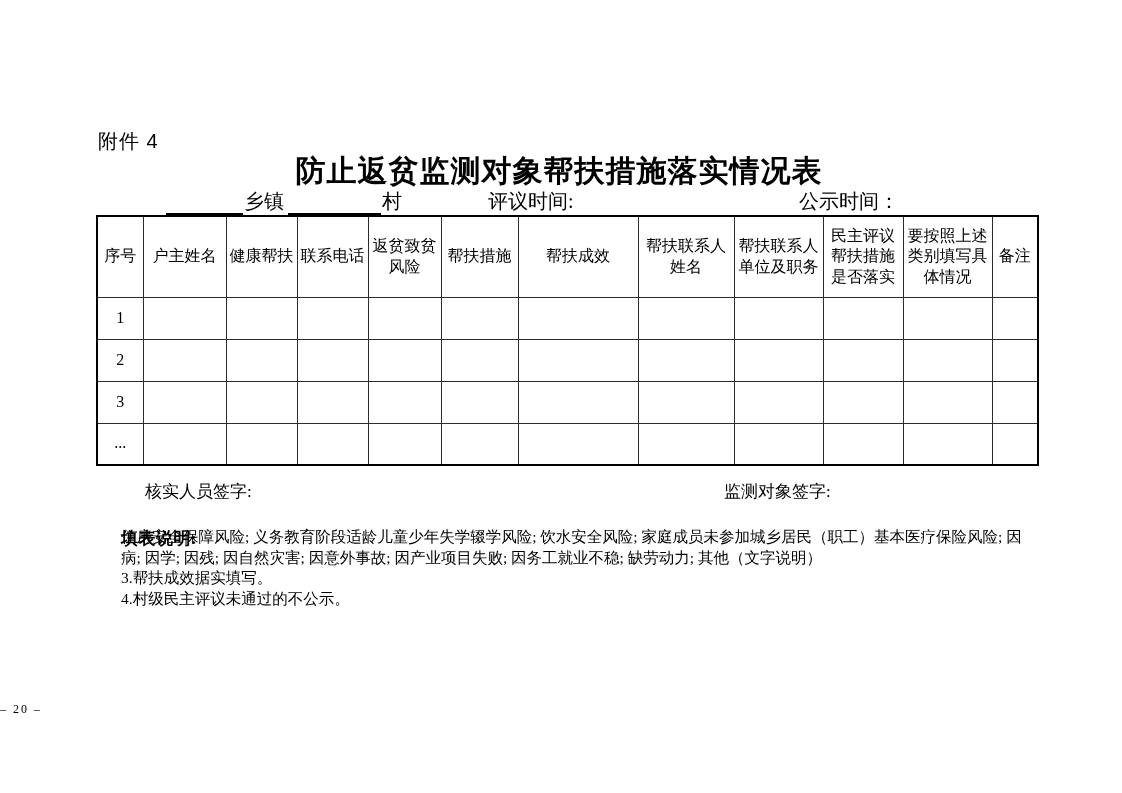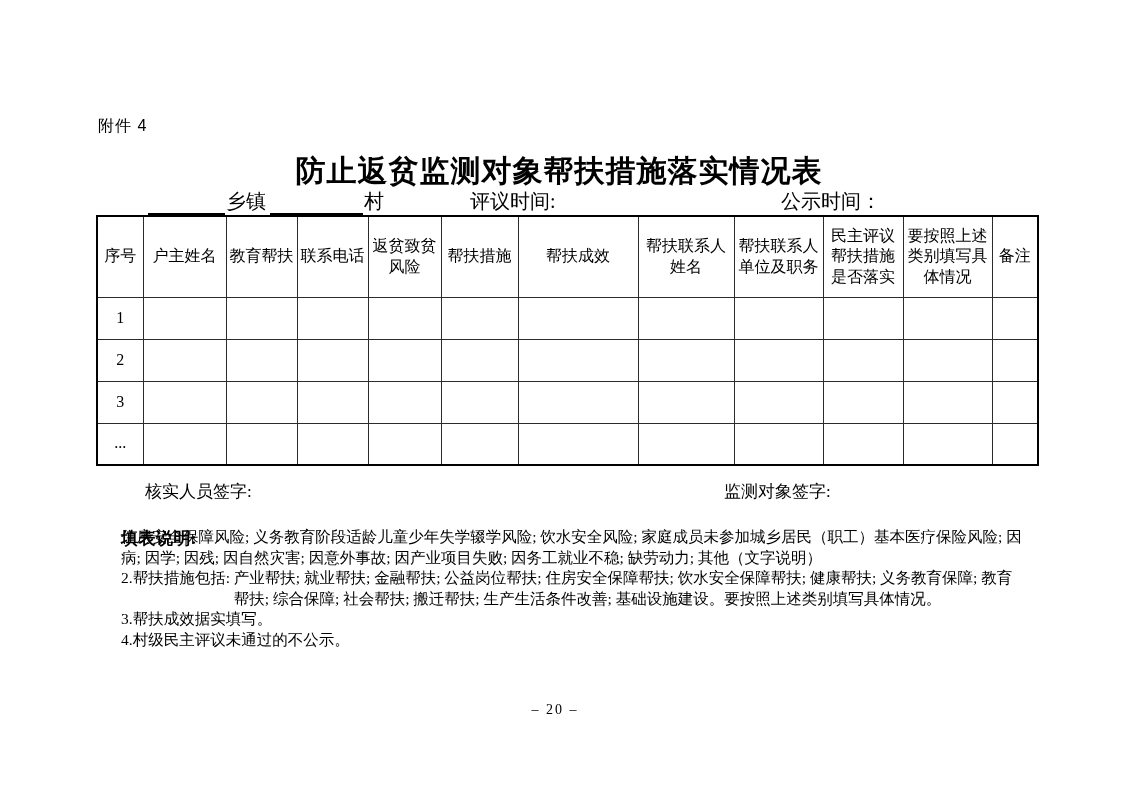--- a/index.html
+++ b/index.html
@@ -8,34 +8,34 @@
     font-family: "Liberation Serif", "DejaVu Serif", serif;
     color: #000;
   }
   .page {
     position: relative;
     width: 1122px; height: 793px;
     background: #ffffff;
     overflow: hidden;
   }
   .attachment {
-    position: absolute; left: 98px; top: 116px;
+    position: absolute; left: 98px; top: 128px;
     font-family: "Liberation Sans", "DejaVu Sans", sans-serif;
-    font-size: 16px; letter-spacing: 1px;
+    font-size: 20px; letter-spacing: 1px;
   }
   .title {
     position: absolute; left: 0; top: 143px; width: 1102px;
     margin: 8px; text-align: center;
     font-size: 30px; font-weight: bold; letter-spacing: 1px;
   }
   .subtitle {
     position: absolute; left: 0; top: 188px; width: 1122px; height: 27px;
     font-size: 20px;
   }
-  .subtitle > span { position: absolute; bottom: 0; white-space: nowrap; }
+  .subtitle > span { position: absolute; bottom: 0; white-space: nowrap; margin-left: 18px; }
   .blank { border-bottom: 2px solid #000; height: 22px; }
   .blank-township { left: 148px; width: 77px; }
   .lbl-township { left: 226px; }
   .blank-village { left: 270px; width: 93px; }
   .lbl-village { left: 364px; }
   .lbl-review { left: 470px; }
   .lbl-publicity { left: 781px; }
 
   table.main {
     position: absolute; left: 96px; top: 215px;
@@ -65,21 +65,21 @@
   .notes {
     position: absolute; left: 121px; top: 527px; width: 901px;
     font-size: 15.5px; line-height: 20.5px;
   }
   .note { display: flex; }
   .note-label { white-space: pre; flex: none; }
   .note-text { flex: 1; }
 
   .pageno {
     position: absolute; left: 0; top: 702px; width: 1110px;
-    text-align: center; font-size: 14px; letter-spacing: 2px;
+    text-align: left; font-size: 12px; letter-spacing: 2px;
   }
 </style>
 </head>
 <body>
 
 <div class="page">
 
   <div class="attachment">附件 4</div>
 
   <h1 class="title">防止返贫监测对象帮扶措施落实情况表</h1>
@@ -105,21 +105,21 @@
         <col style="width:96px">
       <col style="width:89px">
         <col style="width:80px">
         <col style="width:89px">
         <col style="width:46px">
     </colgroup>
     <thead>
       <tr>
         <th class="th-index">序号</th>
         <th>户主姓名</th>
-        <th>教育帮扶</th>
+        <th>健康帮扶</th>
         <th>联系电话</th>
         <th>返贫致贫风险</th>
         <th>帮扶措施</th>
         <th>帮扶成效</th>
         <th>帮扶联系人姓名</th>
         <th>帮扶联系人单位及职务</th>
         <th>民主评议帮扶措施是否落实</th>
         <th>要按照上述类别填写具体情况</th>
         <th>备注</th>
       </tr>
@@ -187,24 +187,20 @@
   <div class="sigrow">
     <span class="sig-verifier">核实人员签字:</span>
     <span class="sig-monitored">监测对象签字:</span>
   </div>
 
   <div class="notes-heading">填表说明:</div>
 
   <div class="notes">
     <div class="note">
         <span class="note-text">住房安全保障风险; 义务教育阶段适龄儿童少年失学辍学风险; 饮水安全风险; 家庭成员未参加城乡居民（职工）基本医疗保险风险; 因病; 因学; 因残; 因自然灾害; 因意外事故; 因产业项目失败; 因务工就业不稳; 缺劳动力; 其他（文字说明）</span>
-    </div>
-    <div class="note">
-      <span class="note-label">2.帮扶措施包括: </span>
-        <span class="note-text">产业帮扶; 就业帮扶; 金融帮扶; 公益岗位帮扶; 住房安全保障帮扶; 饮水安全保障帮扶; 健康帮扶; 义务教育保障; 教育帮扶; 综合保障; 社会帮扶; 搬迁帮扶; 生产生活条件改善; 基础设施建设。要按照上述类别填写具体情况。</span>
     </div>
     <div class="note">
       <span class="note-label">3.</span>
         <span class="note-text">帮扶成效据实填写。</span>
     </div>
     <div class="note">
       <span class="note-label">4.</span>
         <span class="note-text">村级民主评议未通过的不公示。</span>
     </div>
   </div>

